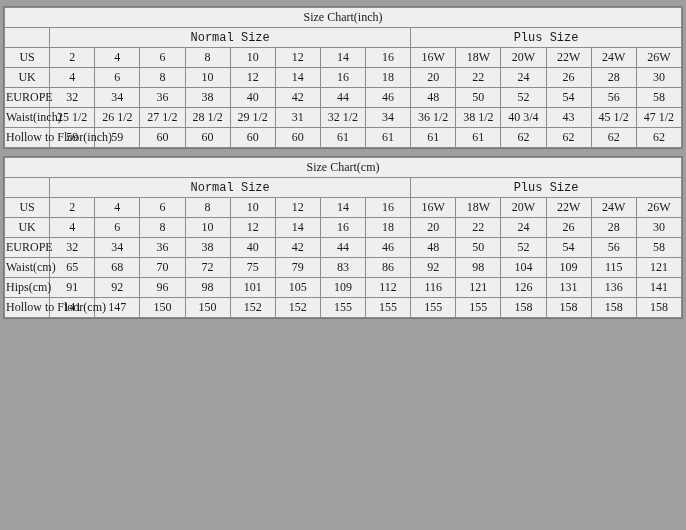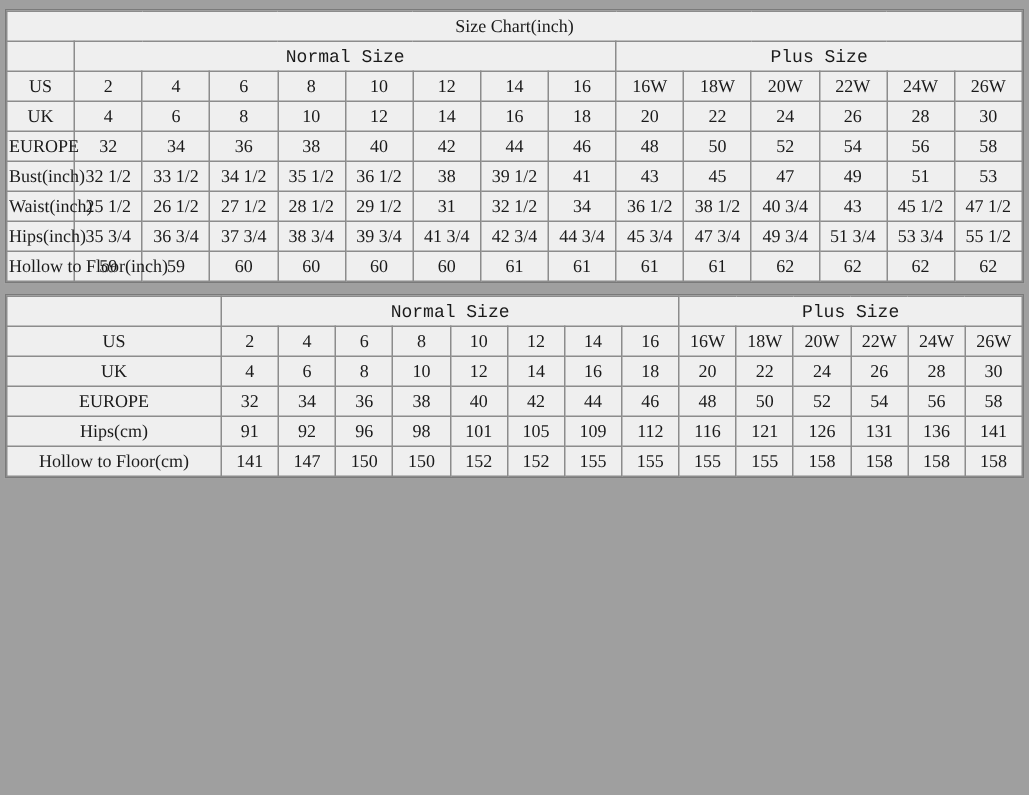--- a/index.html
+++ b/index.html
@@ -125,71 +125,37 @@
             <td class="col-val">44</td>
             <td class="col-val">46</td>
             <td class="col-val">48</td>
             <td class="col-val">50</td>
             <td class="col-val">52</td>
             <td class="col-val">54</td>
             <td class="col-val">56</td>
             <td class="col-val">58</td>
           </tr>
           <tr>
-            <td class="row-label col-label">Bust(inch)</td>
-            <td class="col-val">32 1/2</td>
-            <td class="col-val">33 1/2</td>
-            <td class="col-val">34 1/2</td>
-            <td class="col-val">35 1/2</td>
-            <td class="col-val">36 1/2</td>
-            <td class="col-val">38</td>
-            <td class="col-val">39 1/2</td>
-            <td class="col-val">41</td>
-            <td class="col-val">43</td>
-            <td class="col-val">45</td>
-            <td class="col-val">47</td>
-            <td class="col-val">49</td>
-            <td class="col-val">51</td>
-            <td class="col-val">53</td>
-          </tr>
-          <tr>
             <td class="row-label col-label">Waist(inch)</td>
             <td class="col-val">25 1/2</td>
             <td class="col-val">26 1/2</td>
             <td class="col-val">27 1/2</td>
             <td class="col-val">28 1/2</td>
             <td class="col-val">29 1/2</td>
             <td class="col-val">31</td>
             <td class="col-val">32 1/2</td>
             <td class="col-val">34</td>
             <td class="col-val">36 1/2</td>
             <td class="col-val">38 1/2</td>
             <td class="col-val">40 3/4</td>
             <td class="col-val">43</td>
             <td class="col-val">45 1/2</td>
             <td class="col-val">47 1/2</td>
           </tr>
           <tr>
-            <td class="row-label col-label">Hips(inch)</td>
-            <td class="col-val">35 3/4</td>
-            <td class="col-val">36 3/4</td>
-            <td class="col-val">37 3/4</td>
-            <td class="col-val">38 3/4</td>
-            <td class="col-val">39 3/4</td>
-            <td class="col-val">41 3/4</td>
-            <td class="col-val">42 3/4</td>
-            <td class="col-val">44 3/4</td>
-            <td class="col-val">45 3/4</td>
-            <td class="col-val">47 3/4</td>
-            <td class="col-val">49 3/4</td>
-            <td class="col-val">51 3/4</td>
-            <td class="col-val">53 3/4</td>
-            <td class="col-val">55 1/2</td>
-          </tr>
-          <tr>
             <td class="row-label col-label">Hollow to Floor(inch)</td>
             <td class="col-val">59</td>
             <td class="col-val">59</td>
             <td class="col-val">60</td>
             <td class="col-val">60</td>
             <td class="col-val">60</td>
             <td class="col-val">60</td>
             <td class="col-val">61</td>
             <td class="col-val">61</td>
             <td class="col-val">61</td>
@@ -198,20 +164,23 @@
             <td class="col-val">62</td>
             <td class="col-val">62</td>
             <td class="col-val">62</td>
           </tr>
         </tbody>
     </table>
   </div>
   <div class="chart-block">
     <table class="size-table">
       <tbody>
+          <tr>
+            <td class="title-cell" colspan="15">Size Chart(cm)</td>
+          </tr>
           <tr>
             <td class="blank-cell col-label">&nbsp;</td>
             <td class="group-cell" colspan="8">Normal Size</td>
             <td class="group-cell" colspan="6">Plus Size</td>
           </tr>
           <tr>
             <td class="row-label col-label">US</td>
             <td class="col-val">2</td>
             <td class="col-val">4</td>
             <td class="col-val">6</td>
@@ -255,20 +224,37 @@
             <td class="col-val">44</td>
             <td class="col-val">46</td>
             <td class="col-val">48</td>
             <td class="col-val">50</td>
             <td class="col-val">52</td>
             <td class="col-val">54</td>
             <td class="col-val">56</td>
             <td class="col-val">58</td>
           </tr>
           <tr>
+            <td class="row-label col-label">Waist(cm)</td>
+            <td class="col-val">65</td>
+            <td class="col-val">68</td>
+            <td class="col-val">70</td>
+            <td class="col-val">72</td>
+            <td class="col-val">75</td>
+            <td class="col-val">79</td>
+            <td class="col-val">83</td>
+            <td class="col-val">86</td>
+            <td class="col-val">92</td>
+            <td class="col-val">98</td>
+            <td class="col-val">104</td>
+            <td class="col-val">109</td>
+            <td class="col-val">115</td>
+            <td class="col-val">121</td>
+          </tr>
+          <tr>
             <td class="row-label col-label">Hips(cm)</td>
             <td class="col-val">91</td>
             <td class="col-val">92</td>
             <td class="col-val">96</td>
             <td class="col-val">98</td>
             <td class="col-val">101</td>
             <td class="col-val">105</td>
             <td class="col-val">109</td>
             <td class="col-val">112</td>
             <td class="col-val">116</td>

